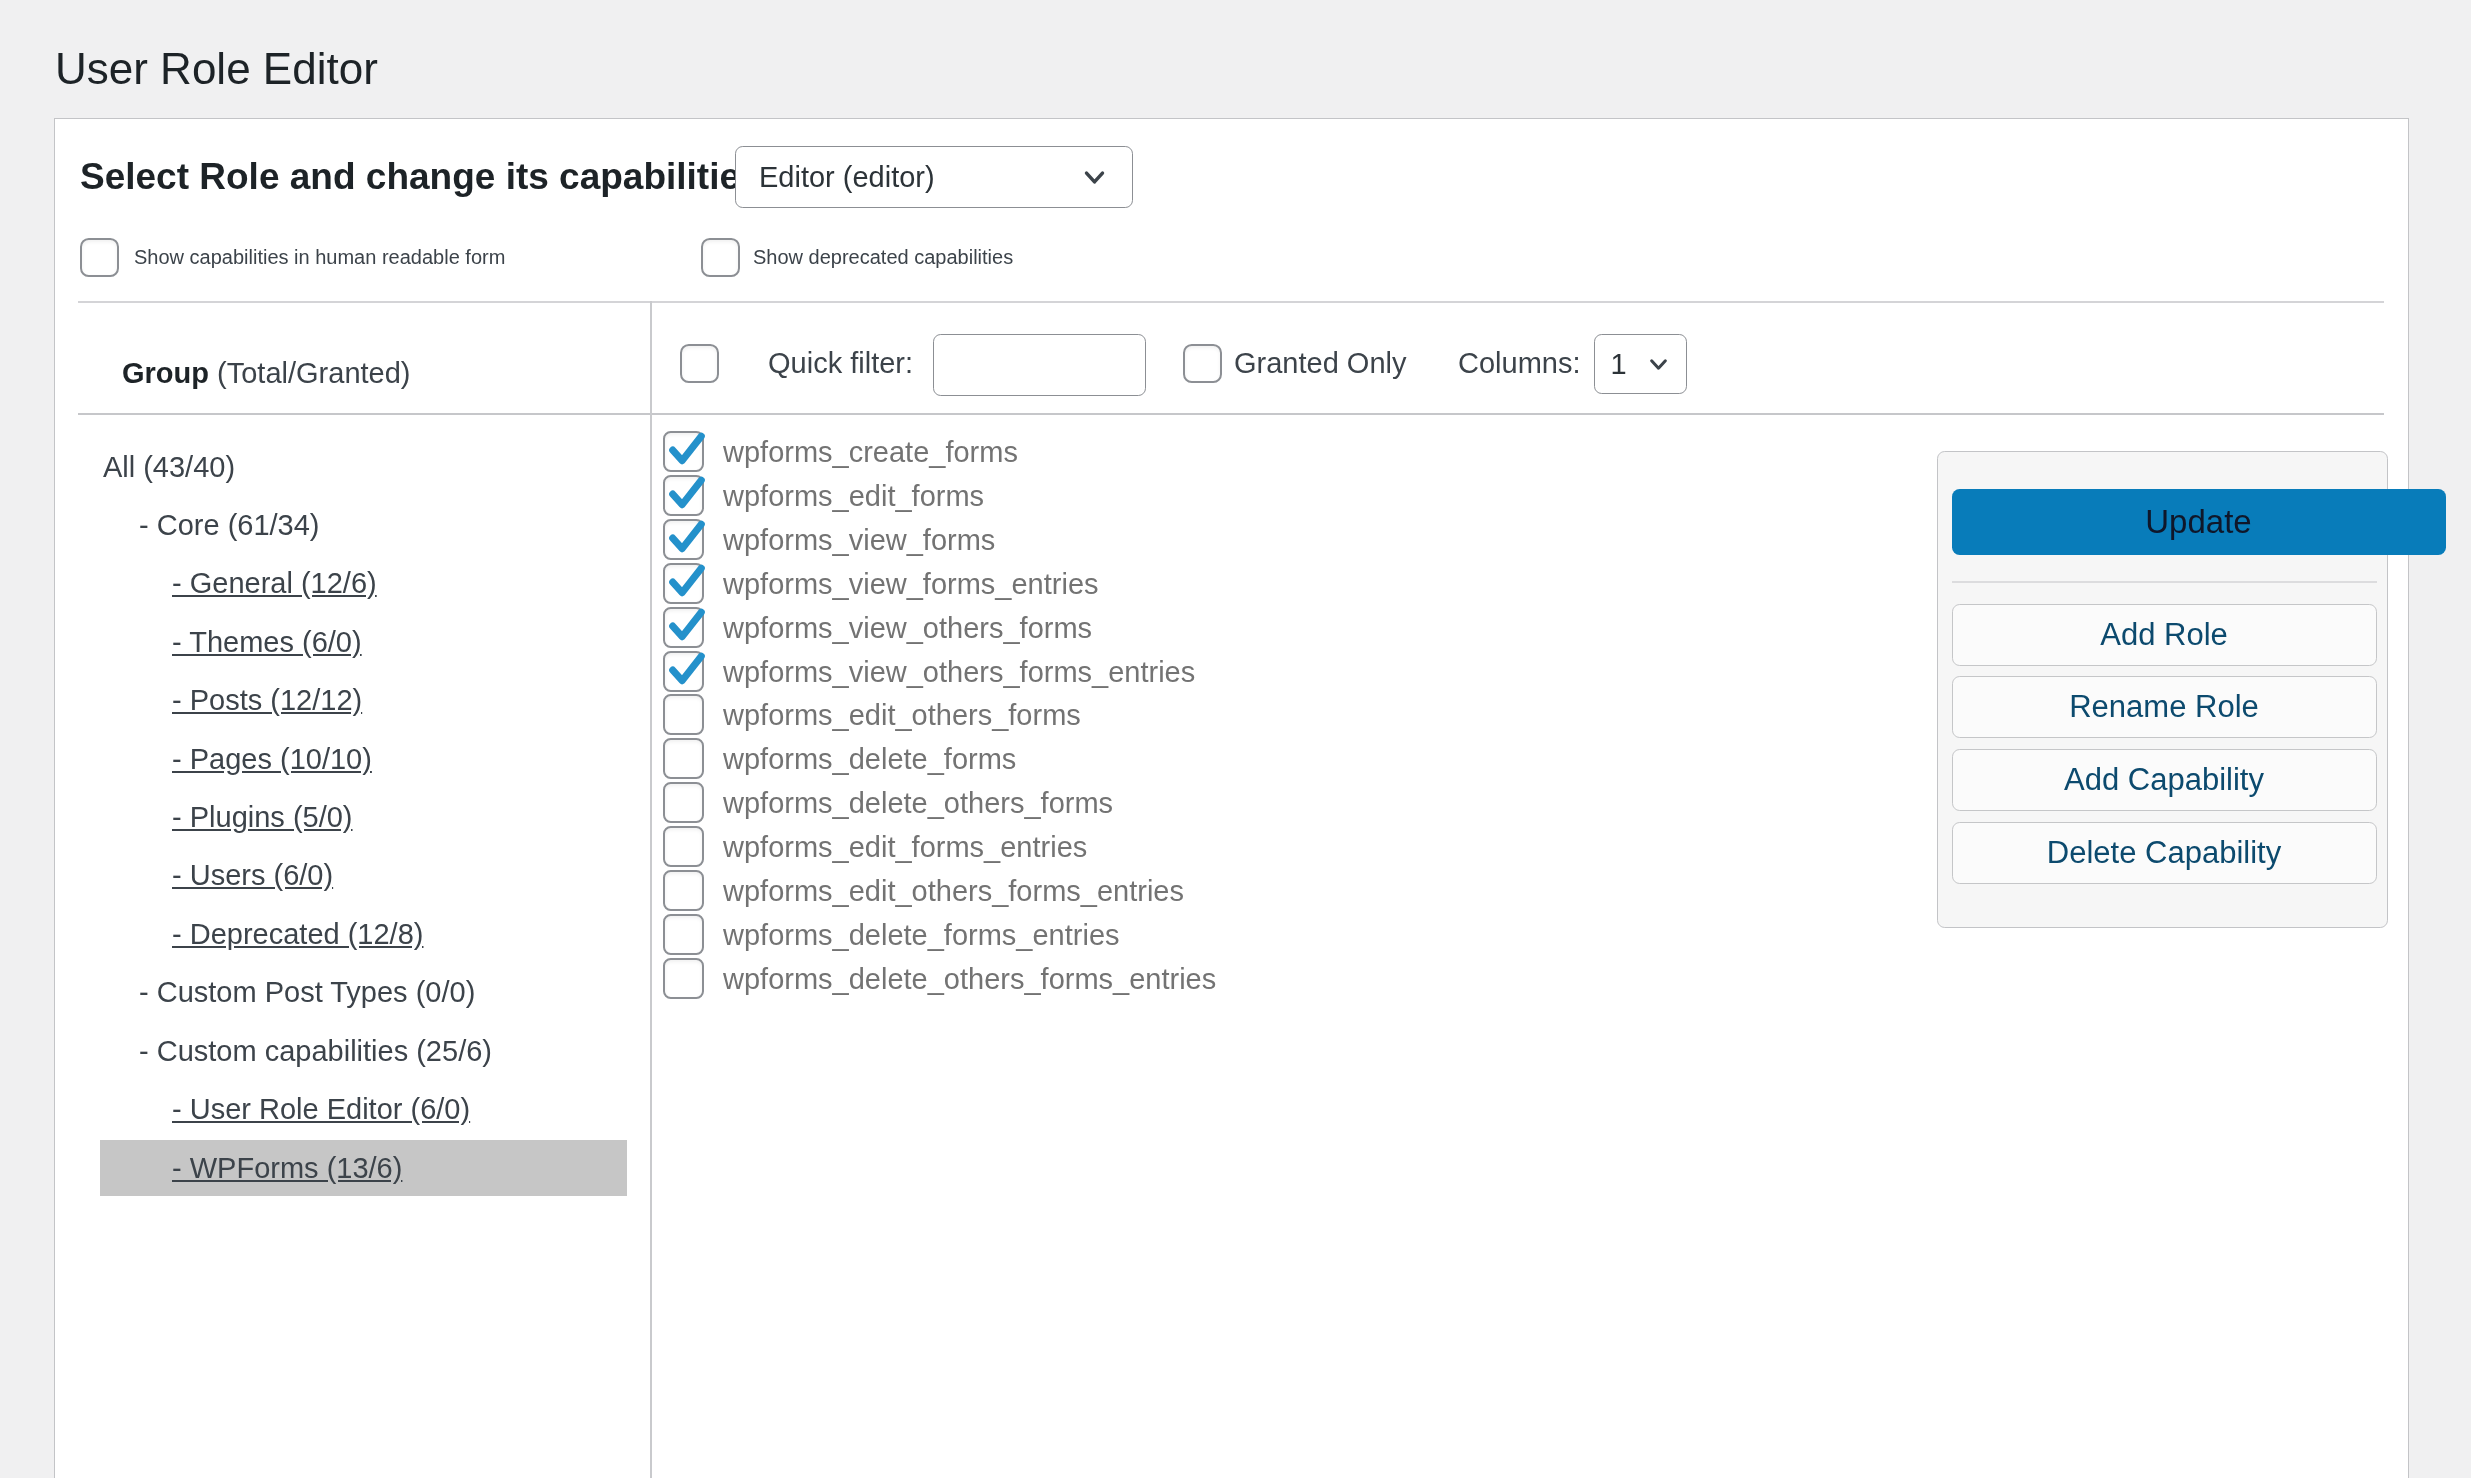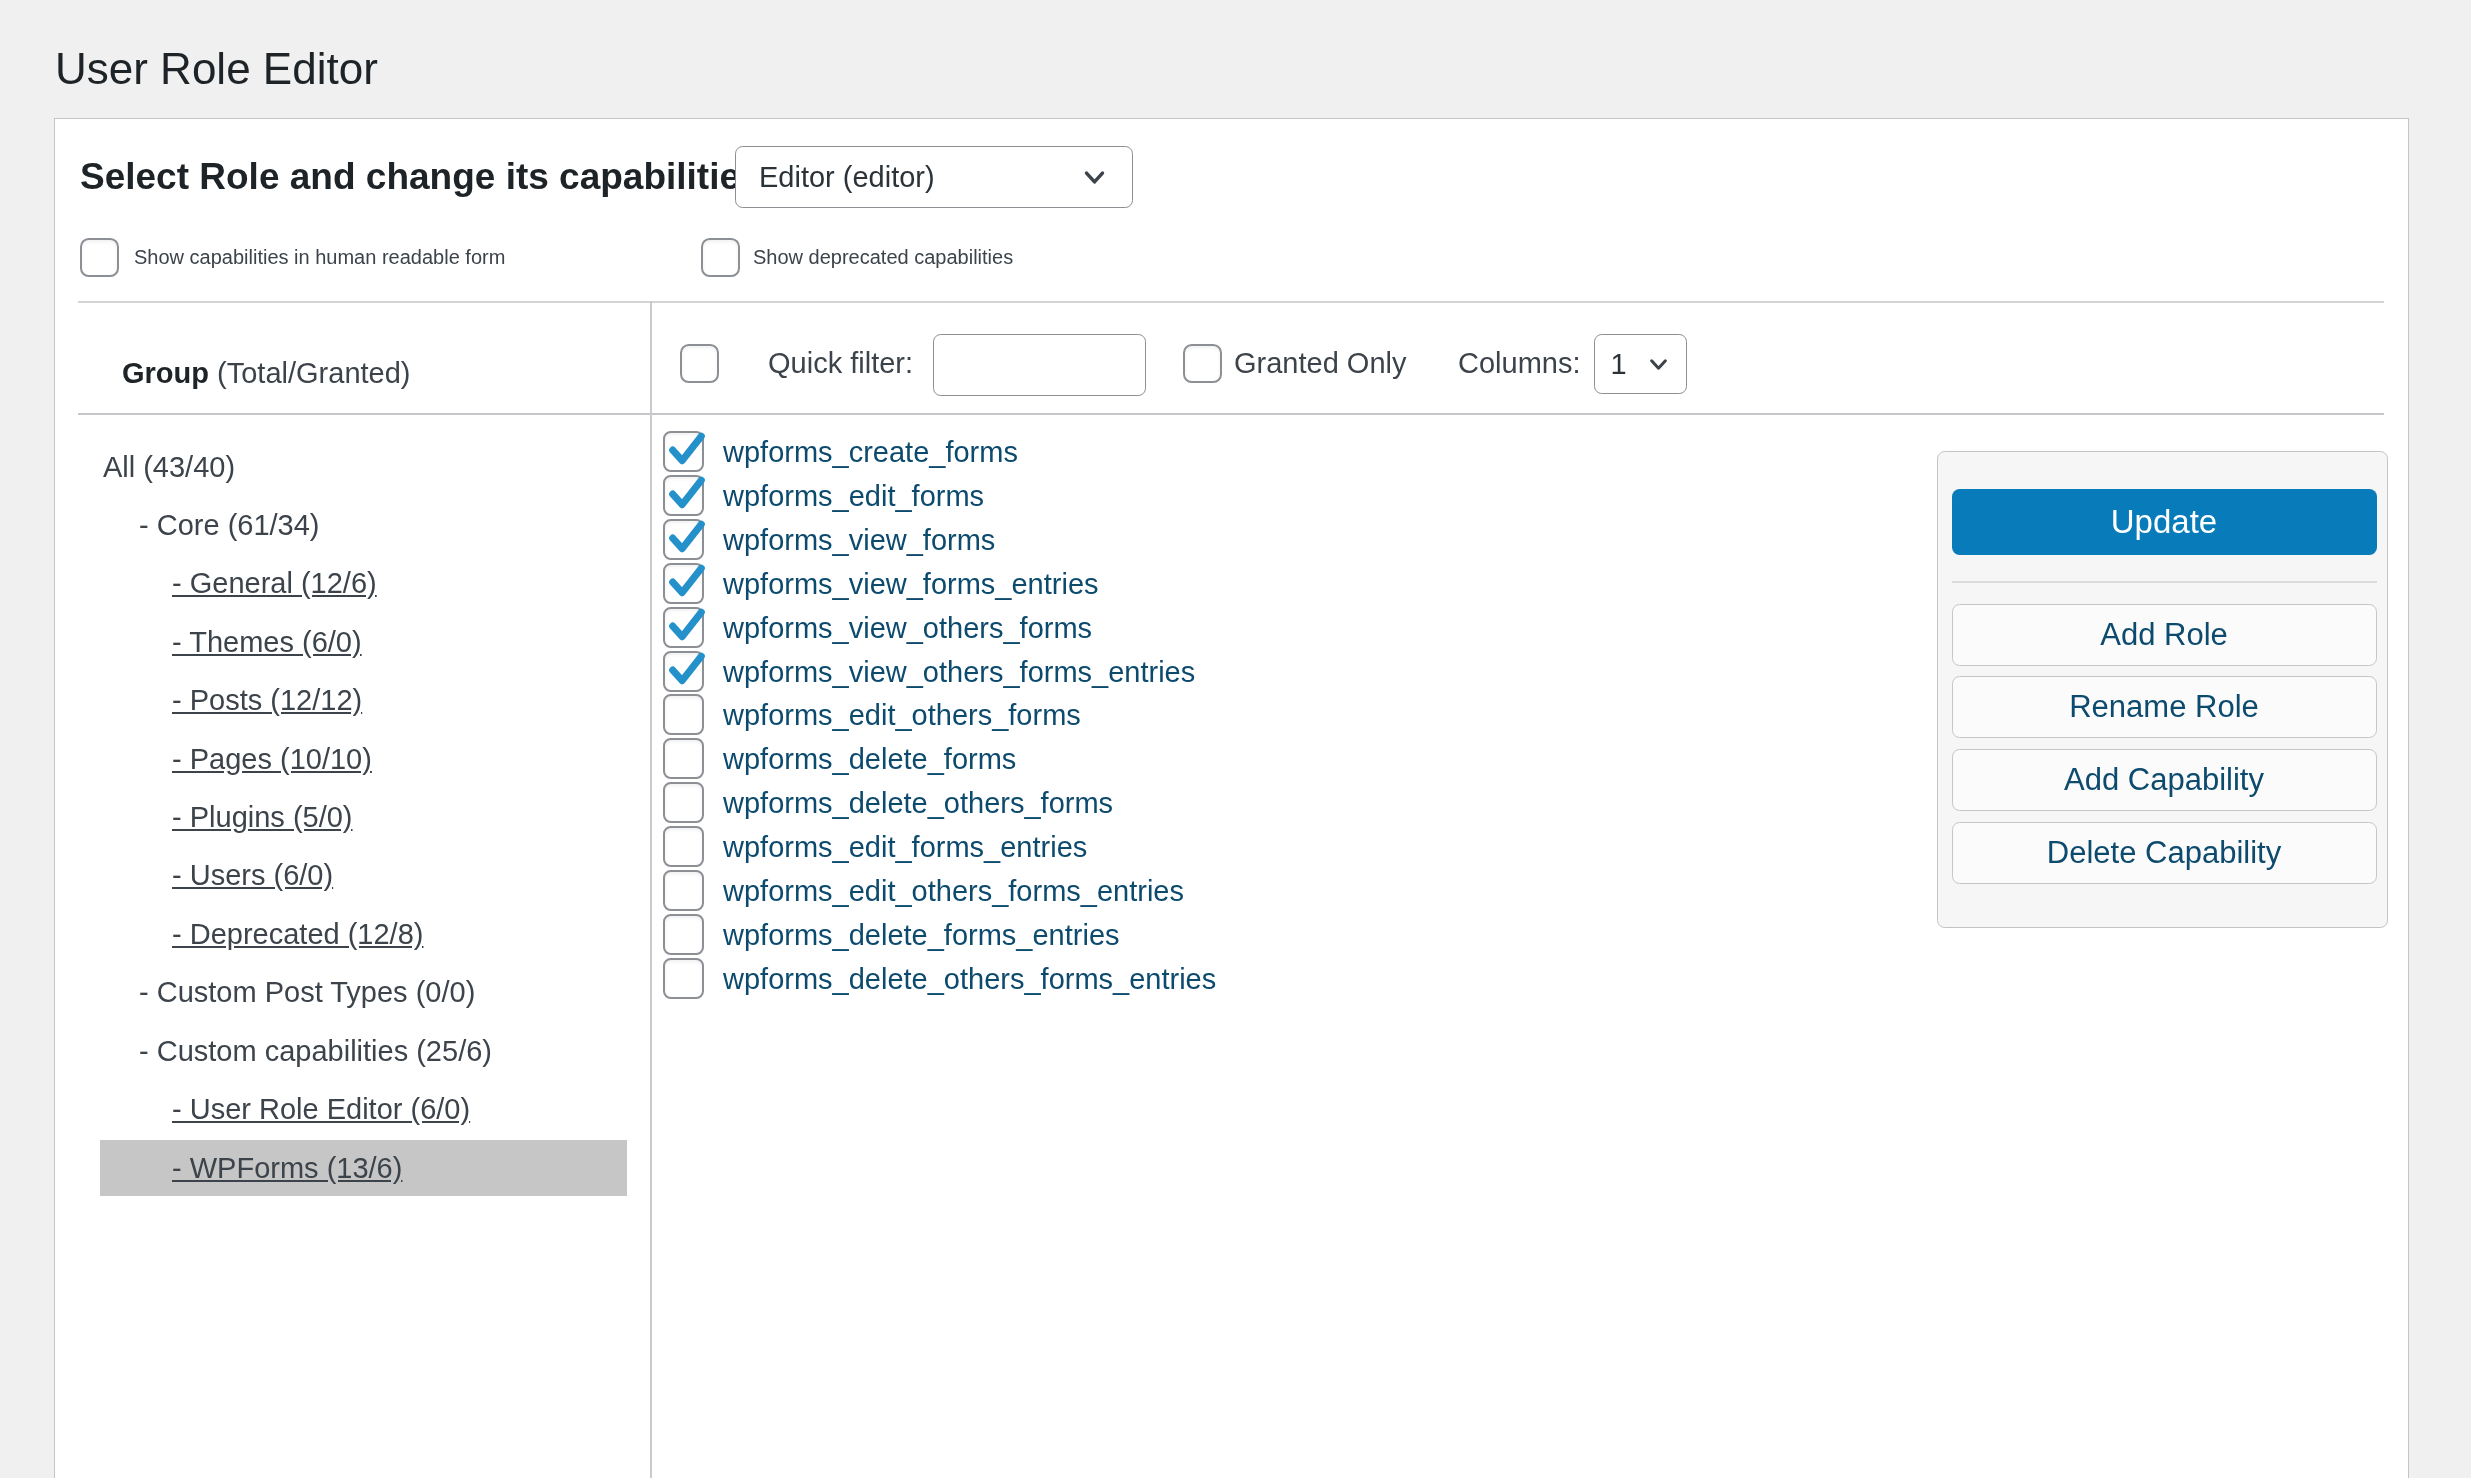--- a/index.html
+++ b/index.html
@@ -35,25 +35,25 @@
   
   .tree-row{position:absolute;left:45px;width:527px;height:56px;line-height:56px;font-size:29px;color:#3c434a;cursor:pointer;box-sizing:border-box;}
   .tree-row.lvl0{padding-left:2.9px;}
   .tree-row.lvl1{padding-left:39px;}
   .tree-row.lvl2{padding-left:72px;text-decoration:underline;}
   .tree-row.selected{background:#c6c6c6;}
 
   
   .cap-row{position:absolute;left:608px;height:42px;}
   .cap-row .cb{left:0;top:0;width:41px;height:41px;border-radius:7.7px;}
-  .cap-label{position:absolute;left:60px;top:0;height:42px;line-height:42px;font-size:29px;color:#0c4a6e;white-space:nowrap;}
+  .cap-label{position:absolute;left:60px;top:0;height:42px;line-height:42px;font-size:29px;color:#737373;white-space:nowrap;}
 
   
   .actions{position:absolute;left:1882px;top:332px;width:451px;height:477px;box-sizing:border-box;background:#f6f6f6;border:1.9px solid #c3c4c7;border-radius:7.7px;}
-  .update-btn{position:absolute;left:13.5px;top:37px;width:425px;height:66px;background:#087cba;color:#ffffff;font-size:33px;border:none;border-radius:7.7px;font-family:inherit;cursor:pointer;}
+  .update-btn{position:absolute;left:13.5px;top:37px;width:494px;height:66px;background:#087cba;color:#0f172a;font-size:33px;border:none;border-radius:7.7px;font-family:inherit;cursor:pointer;}
   .actions .sep{position:absolute;left:13.5px;top:129px;width:425px;height:1.9px;background:#dcdcde;}
   .sec-btn{position:absolute;left:13.5px;width:425px;height:62px;box-sizing:border-box;background:#fbfbfb;color:#0c4a6e;font-size:31px;border:1.9px solid #c5c6c8;border-radius:7.7px;font-family:inherit;cursor:pointer;}
 </style>
 </head>
 <body>
 
 <div class="viewport">
   <h1 class="page-title">User Role Editor</h1>
 
   <div class="panel">

